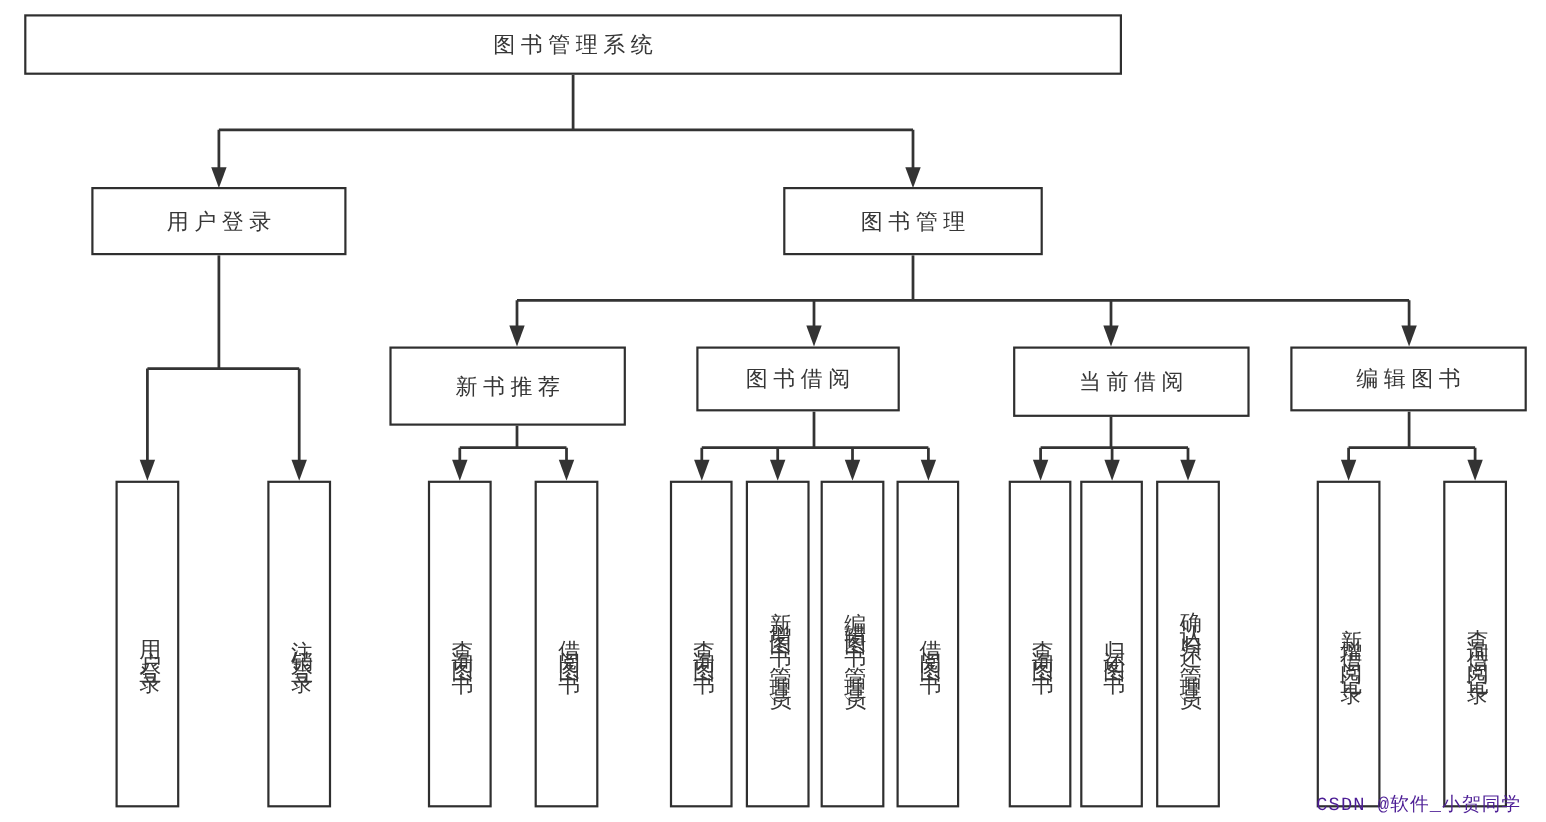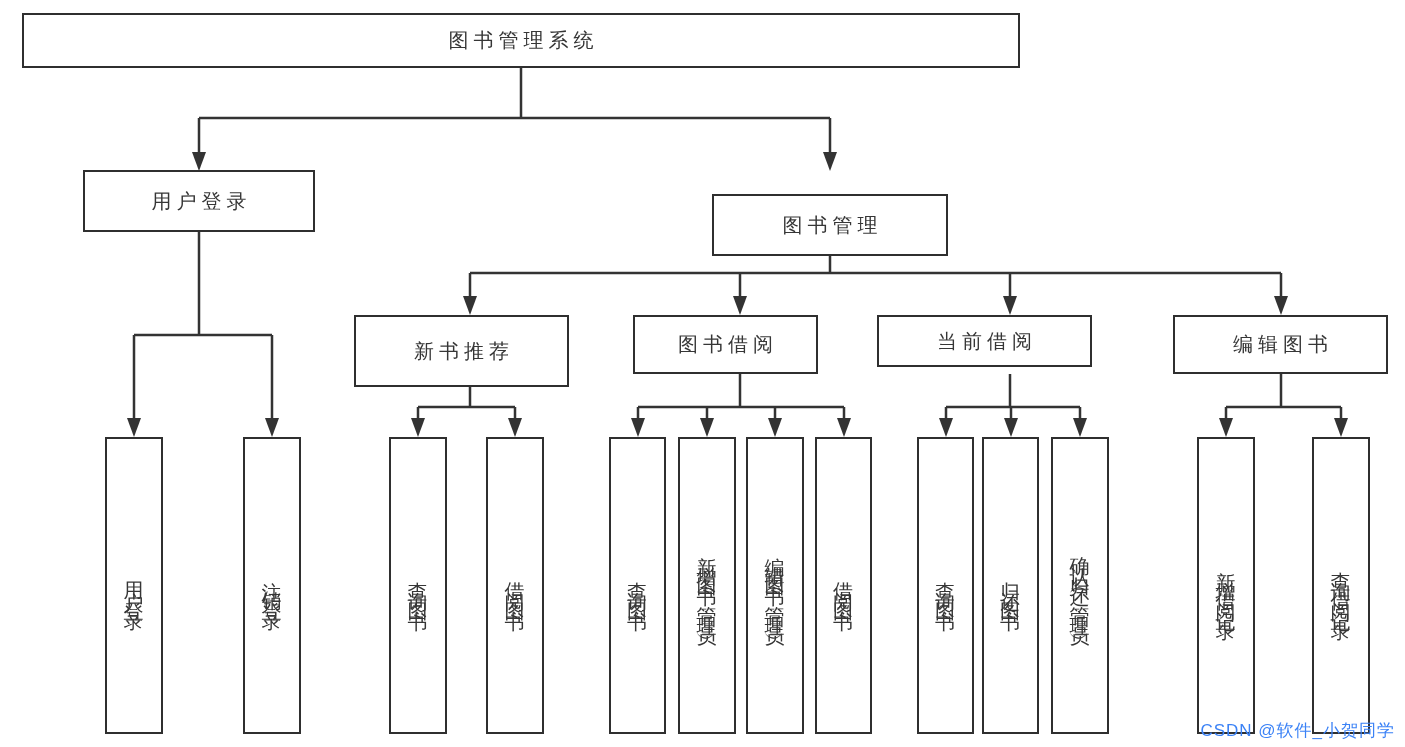--- a/index.html
+++ b/index.html
@@ -1,20 +1,20 @@
 <!DOCTYPE html>
 <html><head>
 <meta charset="utf-8">
 <style>
   html,body{margin:0;padding:0;background:#ffffff;}
   .stage{
     position:relative;
     width:1405px;height:747px;
     background:#ffffff;
-    font-family:Liberation Sans, sans-serif;
+    font-family:Liberation Mono, monospace;
     overflow:hidden;
   }
   .connectors{position:absolute;left:0;top:0;width:1405px;height:747px;}
   .box{
     position:absolute;
     box-sizing:border-box;
     border:2.5px solid #2f2f2f;
     background:#ffffff;
     color:#363636;
     display:flex;align-items:center;justify-content:center;
@@ -30,44 +30,44 @@
     text-orientation:mixed;
     font-size:20px;
     letter-spacing:10px;
     line-height:1;
     text-align:center;
     padding:8px 0;
   }
   
   .p-root{left:22px;top:13px;width:998px;height:55px;}
   .p-l2a{left:83px;top:170px;width:232px;height:62px;}
-  .p-l2b{left:712px;top:170px;width:236px;height:62px;margin-top:24px;}
+  .p-l2b{left:712px;top:170px;width:236px;height:62px;}
   .p-l3a{left:354px;top:315px;width:215px;height:72px;}
   .p-l3b{left:633px;top:315px;width:185px;height:59px;}
-  .p-l3c{left:877px;top:315px;width:215px;height:52px;}
+  .p-l3c{left:921px;top:315px;width:215px;height:64px;}
   .p-l3d{left:1173px;top:315px;width:215px;height:59px;}
   .leaf{top:437px;height:297px;}
   .p-ul1{left:105px;width:58px;}
   .p-ul2{left:243px;width:58px;}
   .p-nb1{left:389px;width:58px;}
   .p-nb2{left:486px;width:58px;}
   .p-bb1{left:609px;width:57px;}
   .p-bb2{left:678px;width:58px;}
   .p-bb3{left:746px;width:58px;}
   .p-bb4{left:815px;width:57px;}
   .p-cb1{left:917px;width:57px;}
   .p-cb2{left:982px;width:57px;}
   .p-cb3{left:1051px;width:58px;}
   .p-br1{left:1197px;width:58px;}
   .p-br2{left:1312px;width:58px;}
   .watermark{
     position:absolute;
-    right:10px;bottom:5px;
+    right:22px;bottom:5px;
     font-size:17px;
-    color:#3b82f6;
+    color:#4c1d95;
     letter-spacing:1px;
     white-space:nowrap;
   }
   .ln{stroke:#333333;stroke-width:2.5;fill:none;}
   .ah{fill:#333333;stroke:none;}
 </style>
 </head>
 <body>
 
 <div class="stage">

